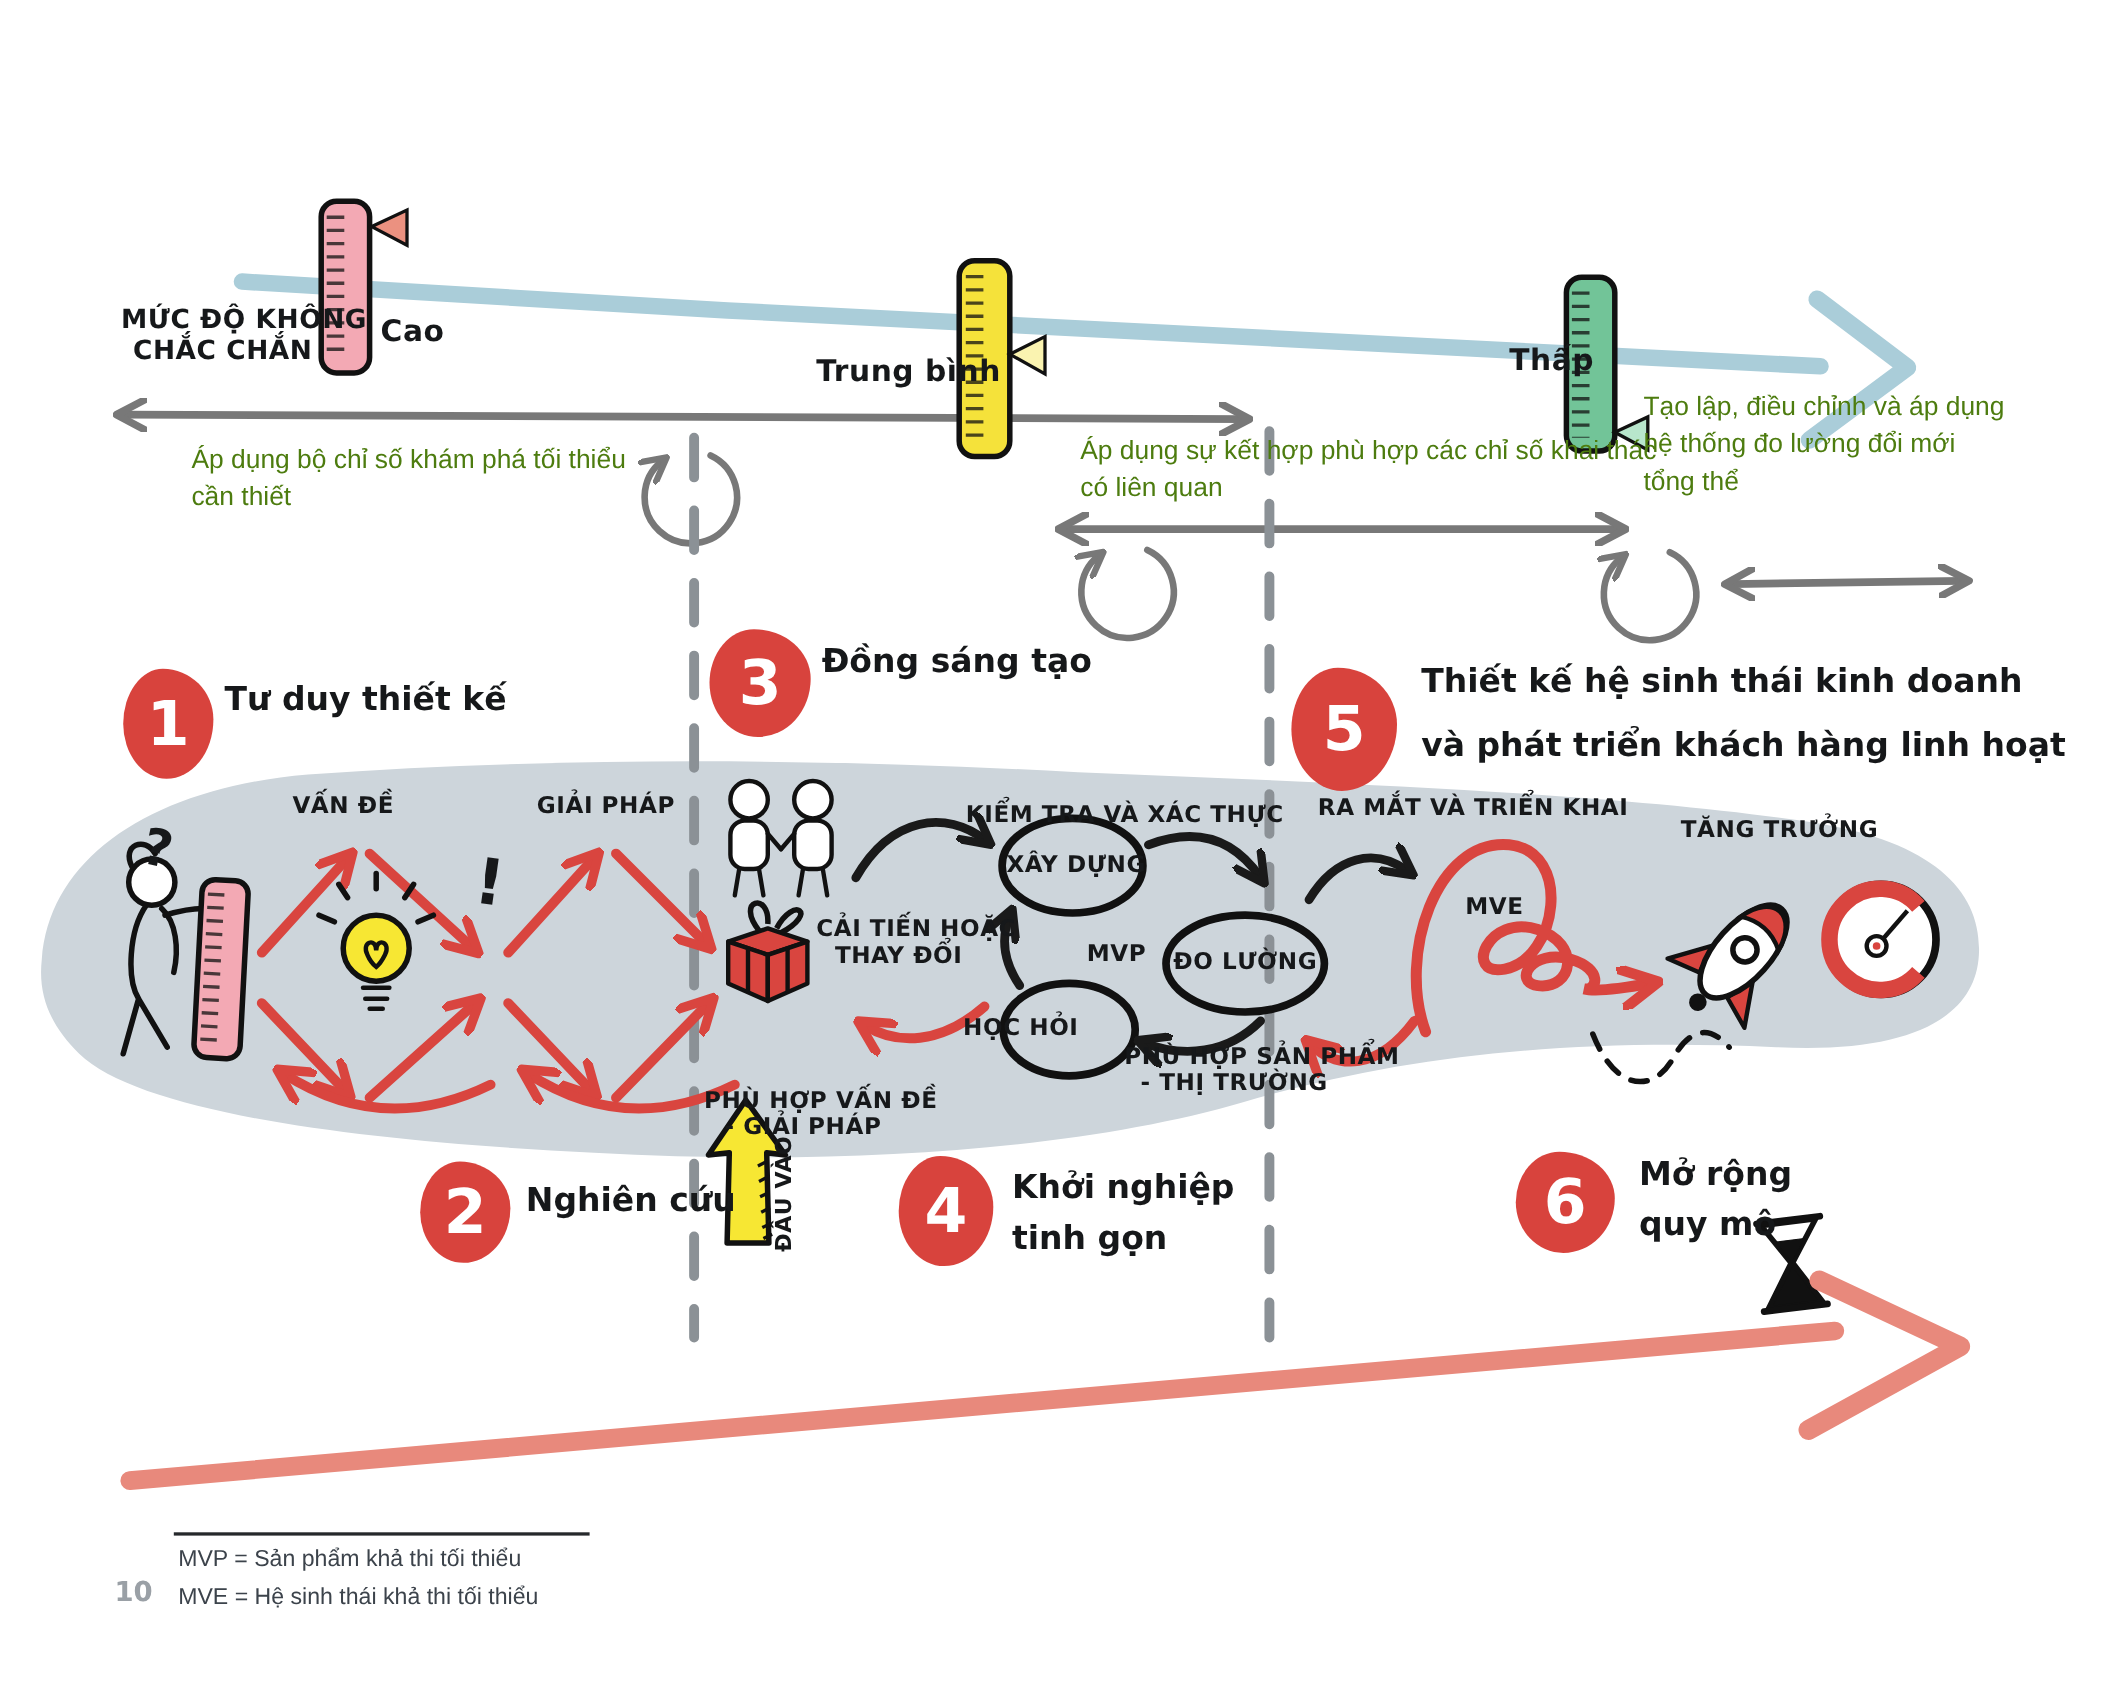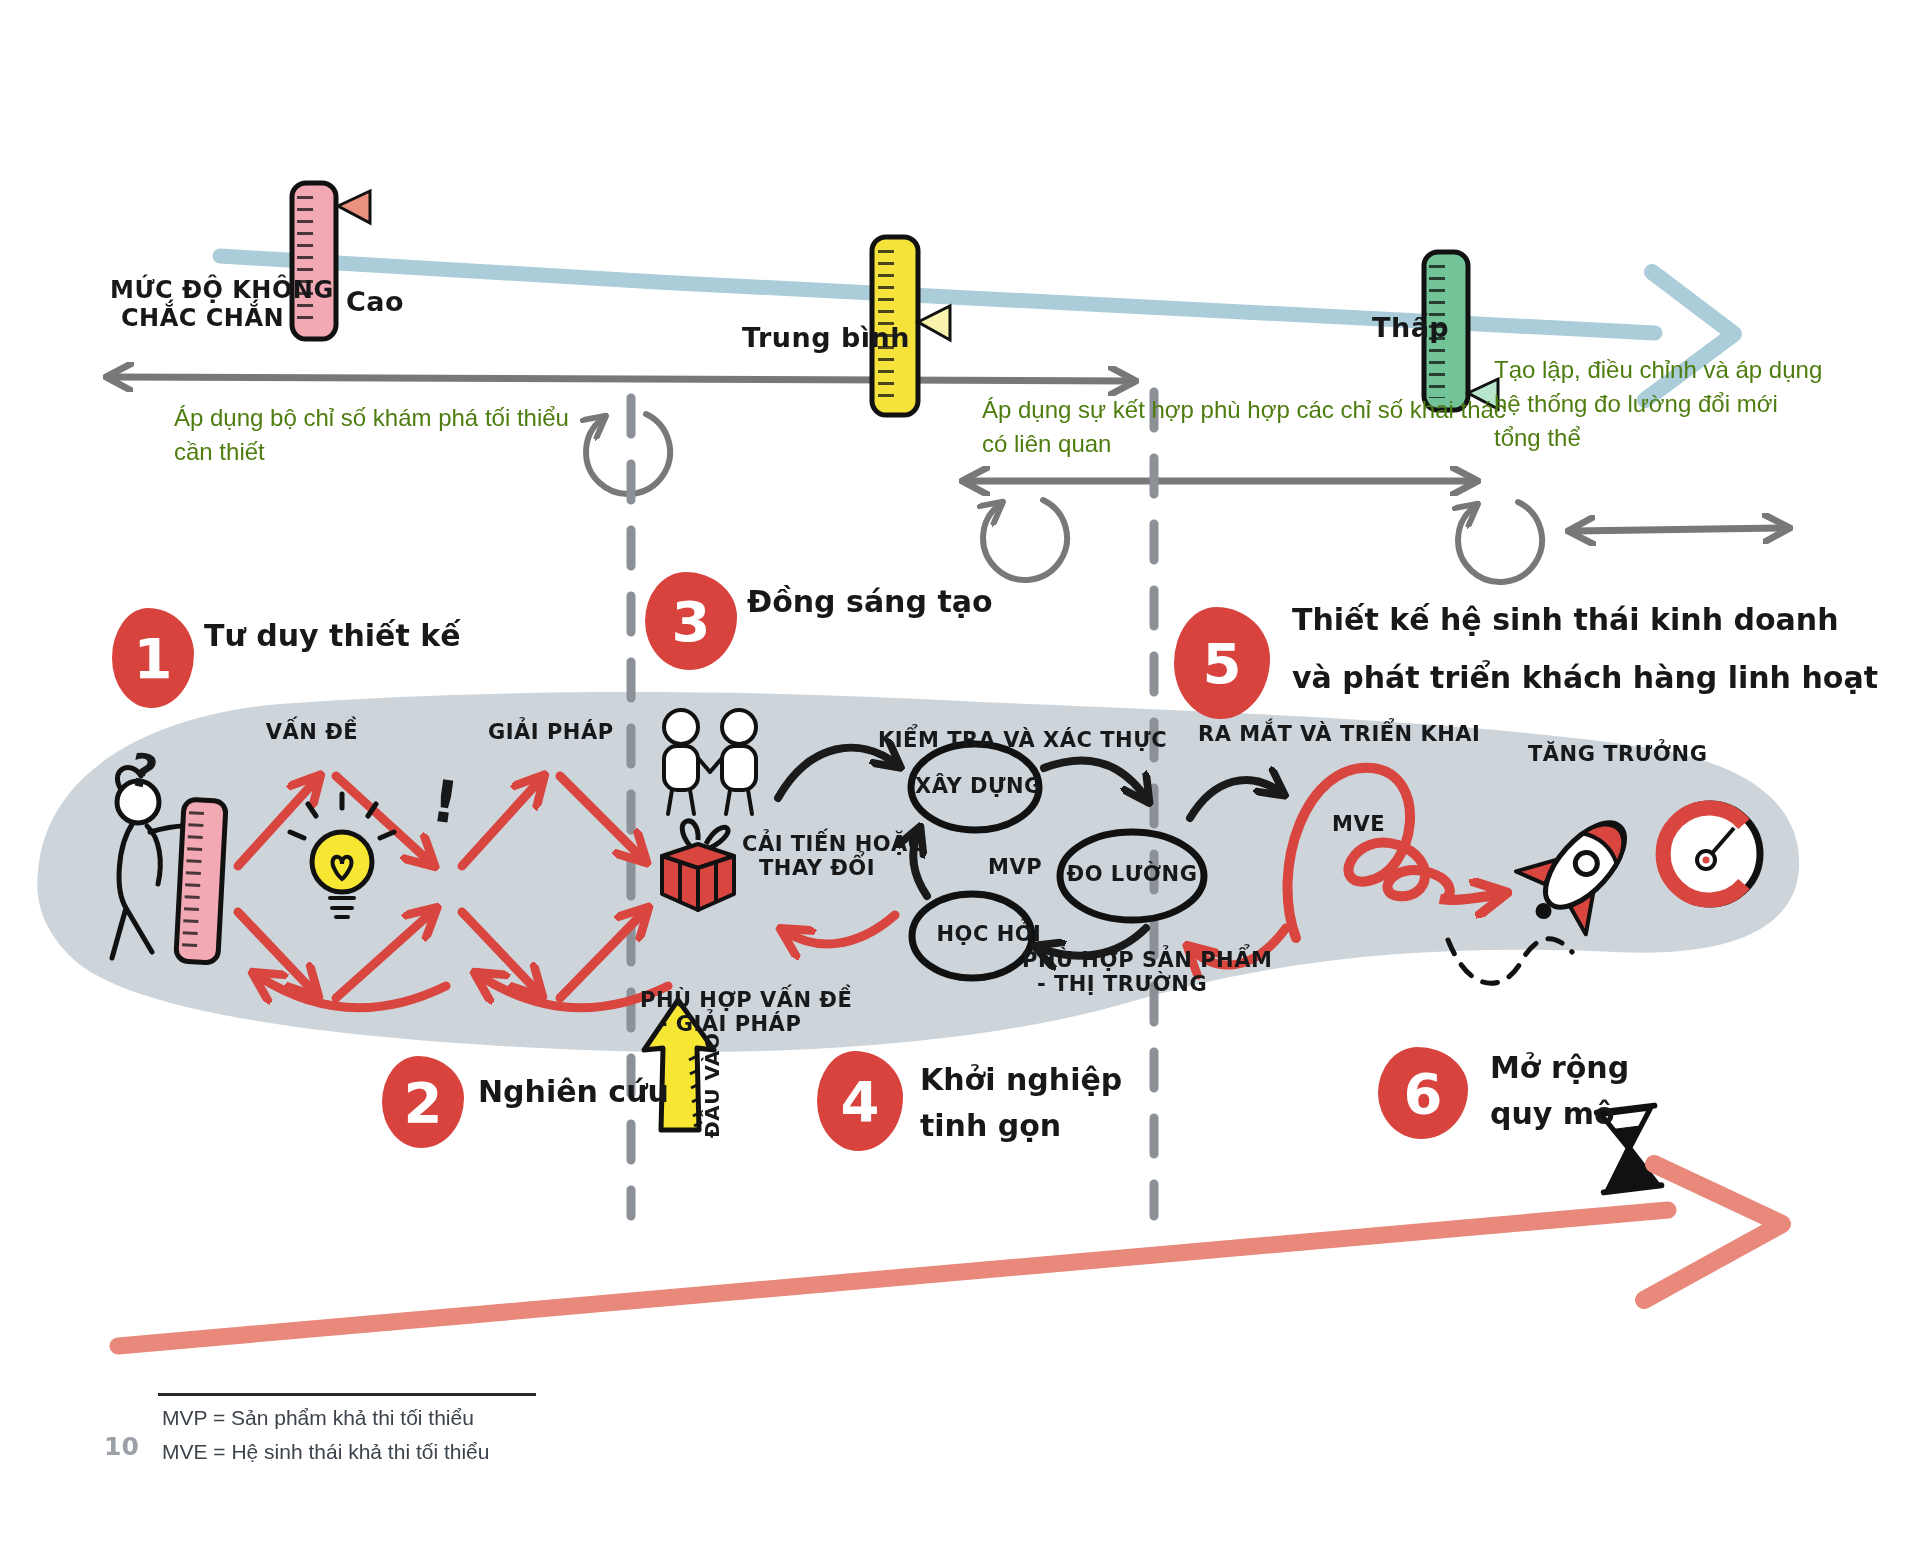--- a/index.html
+++ b/index.html
@@ -265,21 +265,21 @@
 
   <div class="t glyph" style="left:130px;top:744px;font-size:46px;transform:rotate(12deg);">?</div>
   <div class="t cap cap21 ctr" style="left:262px;top:720px;width:100px;">VẤN ĐỀ</div>
   <div class="t glyph" style="left:432px;top:768px;font-size:58px;transform:rotate(8deg);">!</div>
   <div class="t cap cap21 ctr" style="left:488px;top:720px;width:115px;">GIẢI PHÁP</div>
 
   <div class="t cap cap21" style="left:862px;top:728px;margin-left:16px;">KIỂM TRA VÀ XÁC THỰC</div>
   <div class="t cap cap21 ctr" style="left:915px;top:774px;width:120px;">XÂY DỰNG</div>
   <div class="t cap cap21" style="left:988px;top:855px;">MVP</div>
   <div class="t cap cap21 ctr" style="left:1062px;top:862px;width:140px;">ĐO LƯỜNG</div>
-  <div class="t cap cap21 ctr" style="left:929px;top:922px;width:120px;">HỌC HỎI</div>
+  <div class="t cap cap21 ctr" style="left:868px;top:922px;width:120px;">HỌC HỎI</div>
   <div class="t cap cap21 ctr" style="left:742px;top:832px;width:150px;">
     <div>CẢI TIẾN HOẶC</div>
     <div>THAY ĐỔI</div>
   </div>
   <div class="t cap cap21 ctr" style="left:640px;top:988px;width:180px;">
     <div>PHÙ HỢP VẤN ĐỀ</div>
     <div>- GIẢI PHÁP</div>
   </div>
   <div class="t cap cap21 ctr" style="left:1022px;top:948px;width:200px;">
     <div>PHÙ HỢP SẢN PHẨM</div>

